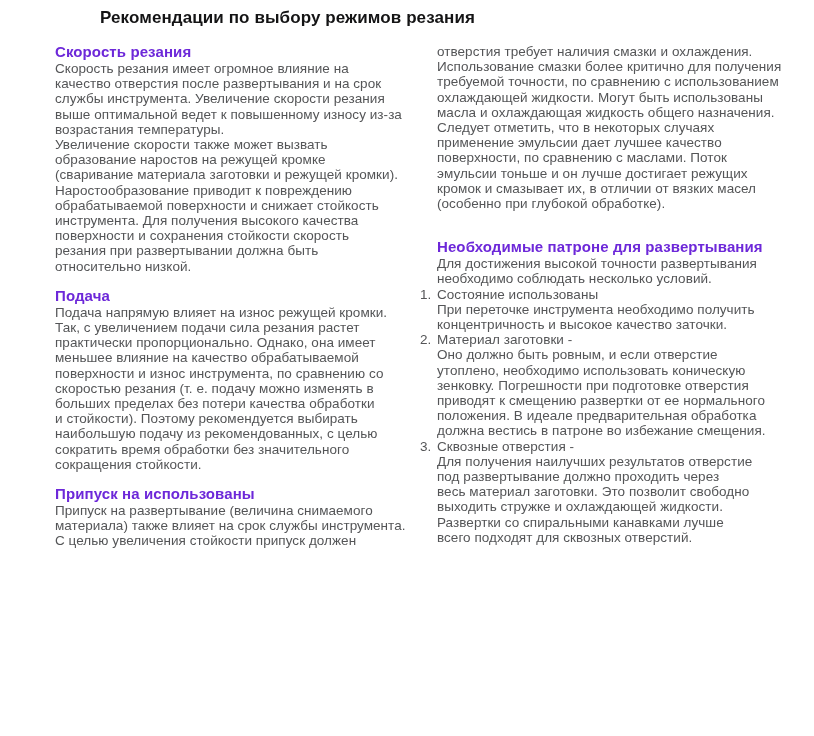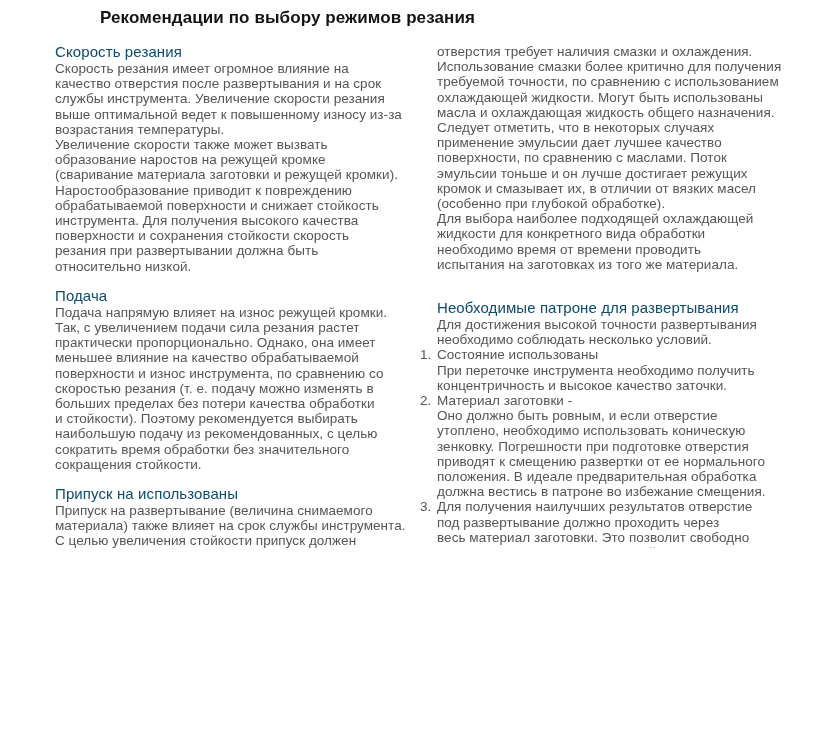--- a/index.html
+++ b/index.html
@@ -20,22 +20,22 @@
     color: #141415;
     margin: 0 0 16px 45px;
     letter-spacing: 0.1px;
   }
   .cols { display: flex; align-items: flex-start; }
   .col-left { width: 365px; flex: 0 0 365px; }
   .col-right { flex: 1 1 auto; min-width: 0; padding-left: 17px; box-sizing: border-box; }
   h2 {
     font-size: 15px;
     line-height: 16px;
-    font-weight: 400;
-    color: #0c4a6e;
+    font-weight: 700;
+    color: #6d28d9;
     margin: 14px 0 1px 0;
     letter-spacing: 0.1px;
   }
   h2.first { margin-top: 0; }
   h2.gap-large { margin-top: 28px; }
   p, .item-title, .num, .intro {
     font-size: 13.5px;
     line-height: 15.2px;
     color: #545557;
     margin: 0;
@@ -106,24 +106,20 @@
 Использование смазки более критично для получения
 требуемой точности, по сравнению с использованием
 охлаждающей жидкости. Могут быть использованы
 масла и охлаждающая жидкость общего назначения.</p>
       <p>Следует отметить, что в некоторых случаях
 применение эмульсии дает лучшее качество
 поверхности, по сравнению с маслами. Поток
 эмульсии тоньше и он лучше достигает режущих
 кромок и смазывает их, в отличии от вязких масел
 (особенно при глубокой обработке).</p>
-      <p>Для выбора наиболее подходящей охлаждающей
-жидкости для конкретного вида обработки
-необходимо время от времени проводить
-испытания на заготовках из того же материала.</p>
 
       <section>
         <h2 class="gap-large">Необходимые патроне для развертывания</h2>
         <p class="intro">Для достижения высокой точности развертывания
 необходимо соблюдать несколько условий.</p>
 
         <div class="numbered-item">
           <span class="num">1.</span>
           <div class="item-title">Состояние использованы</div>
           <p>При переточке инструмента необходимо получить
@@ -136,20 +132,21 @@
           <p>Оно должно быть ровным, и если отверстие
 утоплено, необходимо использовать коническую
 зенковку. Погрешности при подготовке отверстия
 приводят к смещению развертки от ее нормального
 положения. В идеале предварительная обработка
 должна вестись в патроне во избежание смещения.</p>
         </div>
 
         <div class="numbered-item">
           <span class="num">3.</span>
+          <div class="item-title">Сквозные отверстия -</div>
           <p>Для получения наилучших результатов отверстие
 под развертывание должно проходить через
 весь материал заготовки. Это позволит свободно
 выходить стружке и охлаждающей жидкости.
 Развертки со спиральными канавками лучше
 всего подходят для сквозных отверстий.</p>
         </div>
 
         <div class="numbered-item">
           <span class="num">4.</span>

